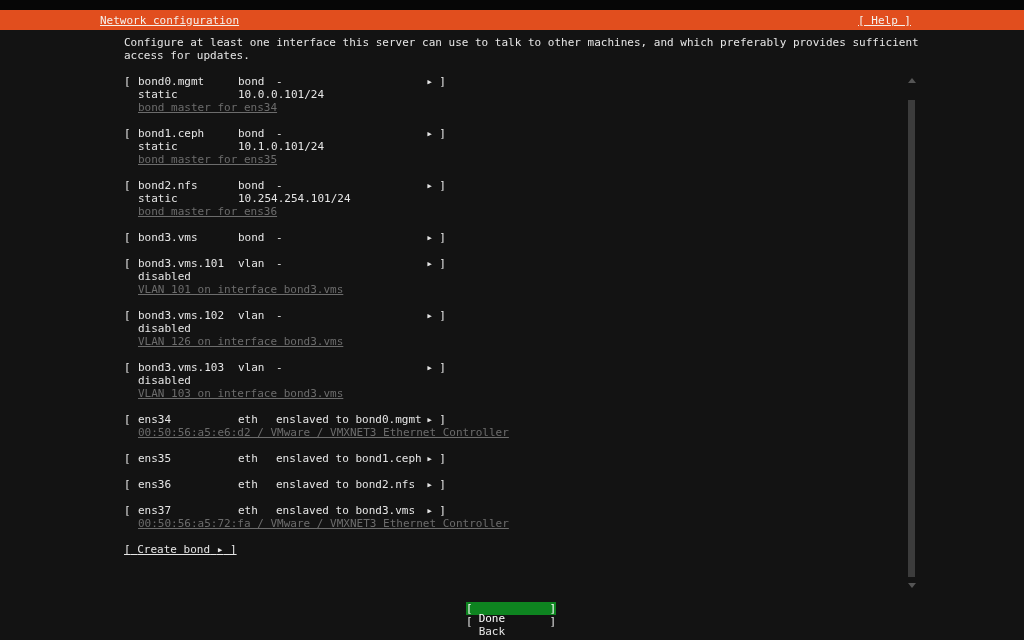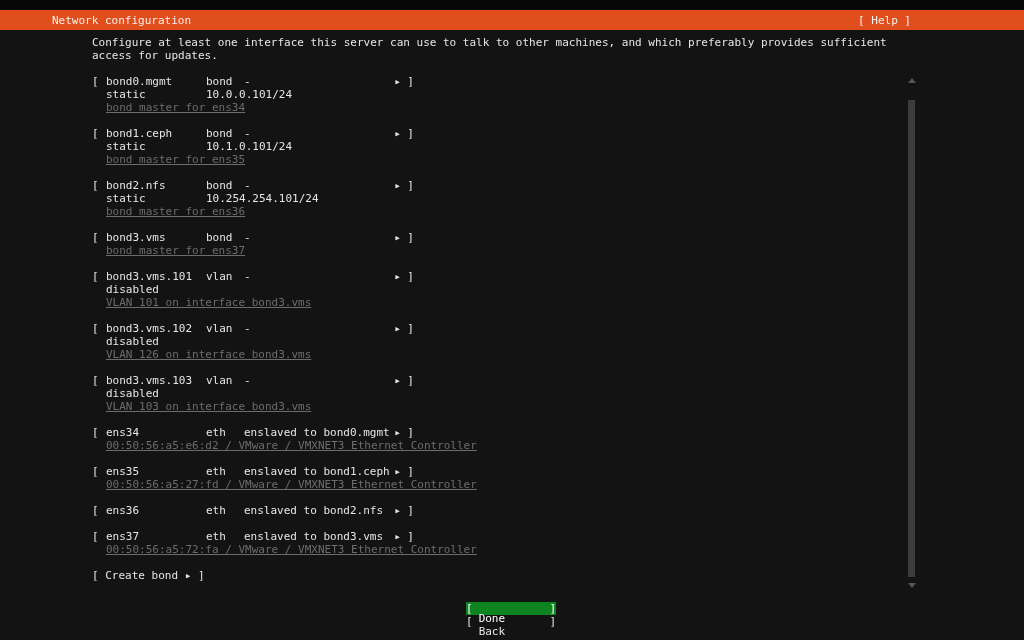--- a/index.html
+++ b/index.html
@@ -7,36 +7,37 @@
   .screen {
     position:relative; width:1024px; height:640px;
     background:#131313; overflow:hidden;
     font-family:"DejaVu Sans Mono","Liberation Mono",monospace;
     font-size:11px; line-height:13px; color:#E6E6E6;
   }
   .top-strip { height:10px; background:#060606; }
   .titlebar {
     height:20px; background:#E14E1E; color:#F5F1EC;
     display:flex; align-items:center; justify-content:space-between;
-    padding:0 113px 0 52px;
-  }
-  .content { position:absolute; left:92px; top:36px; width:800px; }
+    padding:0 113px 0 100px;
+    text-decoration:underline;
+  }
+  .content { position:absolute; left:124px; top:36px; width:800px; }
   .intro { width:800px; margin-bottom:13px; white-space:pre-wrap; }
   .nic-row { margin-bottom:13px; }
   .l1 { position:relative; display:flex; width:322px; white-space:pre; }
   .br-open { width:14px; }
   .if-name { width:100px; }
   .if-type { width:38px; }
   .if-info { flex:1; }
   .arrow-close { position:absolute; right:0; top:0; }
   .l2 { display:flex; padding-left:14px; white-space:pre; }
   .if-mode { width:100px; }
   .l3 { padding-left:14px; }
   .muted { color:#6C6C6C;text-decoration:underline; }
-  .create-bond { margin-top:0; white-space:pre; }
+  .create-bond { margin-top:0; white-space:pre;text-decoration:underline; }
   .footer {
     position:absolute; left:466px; top:602px; width:90px;
     display:flex; flex-direction:column;
   }
   .tui-btn {
     width:90px; height:13px; display:flex; align-items:center;
     background:transparent; color:#E6E6E6; white-space:pre;
   }
   .tui-btn .lbl { margin-left:6px;margin-top:20px; }
   .tui-btn .close { margin-left:auto; }
@@ -113,21 +114,20 @@
   </div>
         <div class="nic-row">
     <div class="l1">
       <span class="br-open">[</span>
       <span class="if-name">bond3.vms</span>
       <span class="if-type">bond</span>
       <span class="if-info">-</span>
       <span class="arrow-close">▸ ]</span>
     </div>
 
-    <div class="l3 muted">bond master for ens37</div>
   </div>
         <div class="nic-row">
     <div class="l1">
       <span class="br-open">[</span>
       <span class="if-name">bond3.vms.101</span>
       <span class="if-type">vlan</span>
       <span class="if-info">-</span>
       <span class="arrow-close">▸ ]</span>
     </div>
     <div class="l2">
@@ -177,21 +177,20 @@
   </div>
         <div class="nic-row">
     <div class="l1">
       <span class="br-open">[</span>
       <span class="if-name">ens35</span>
       <span class="if-type">eth</span>
       <span class="if-info">enslaved to bond1.ceph</span>
       <span class="arrow-close">▸ ]</span>
     </div>
 
-    <div class="l3 muted">00:50:56:a5:27:fd / VMware / VMXNET3 Ethernet Controller</div>
   </div>
         <div class="nic-row">
     <div class="l1">
       <span class="br-open">[</span>
       <span class="if-name">ens36</span>
       <span class="if-type">eth</span>
       <span class="if-info">enslaved to bond2.nfs</span>
       <span class="arrow-close">▸ ]</span>
     </div>
 

